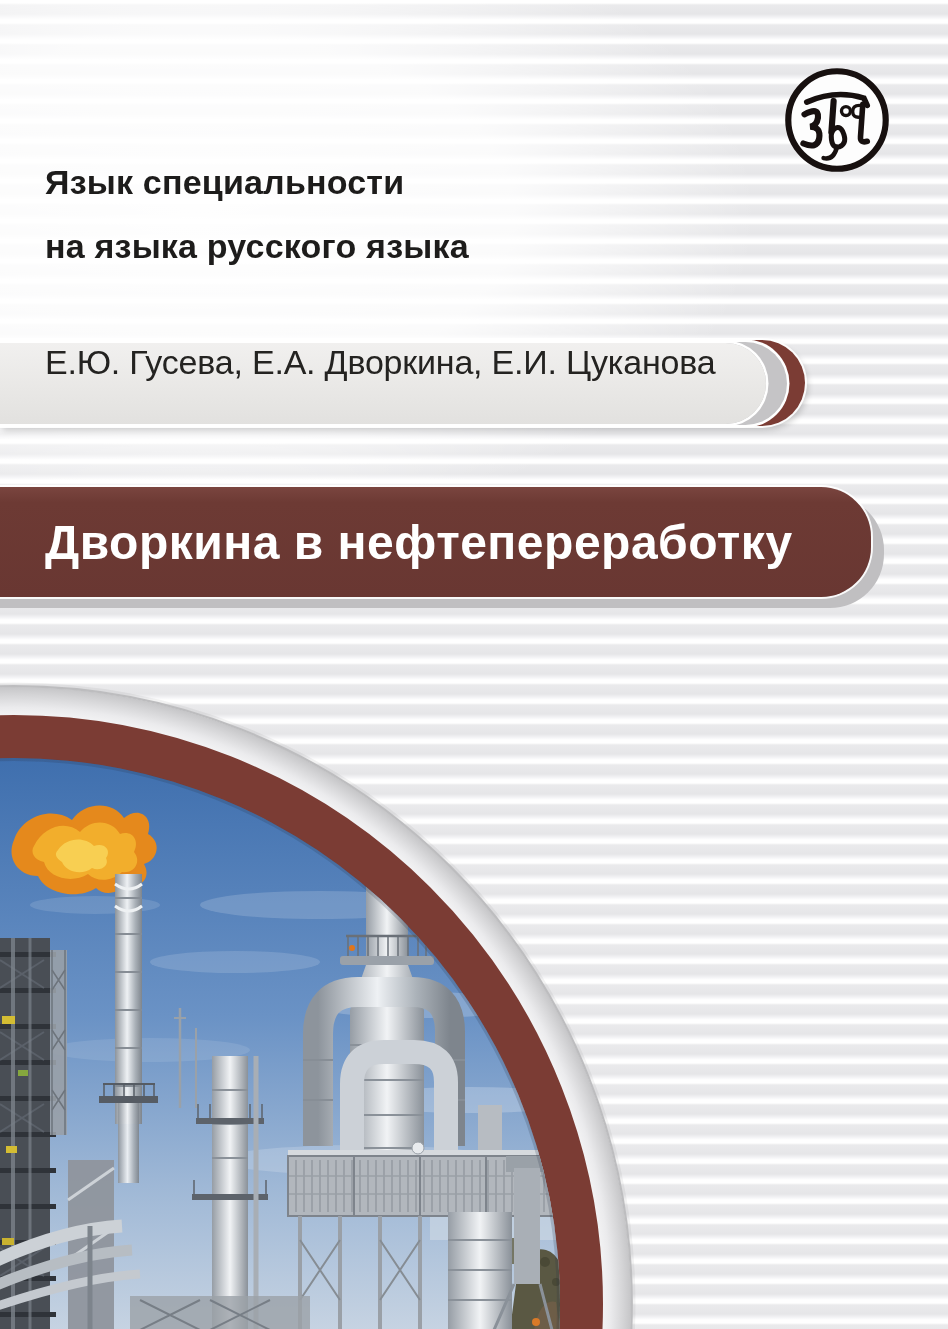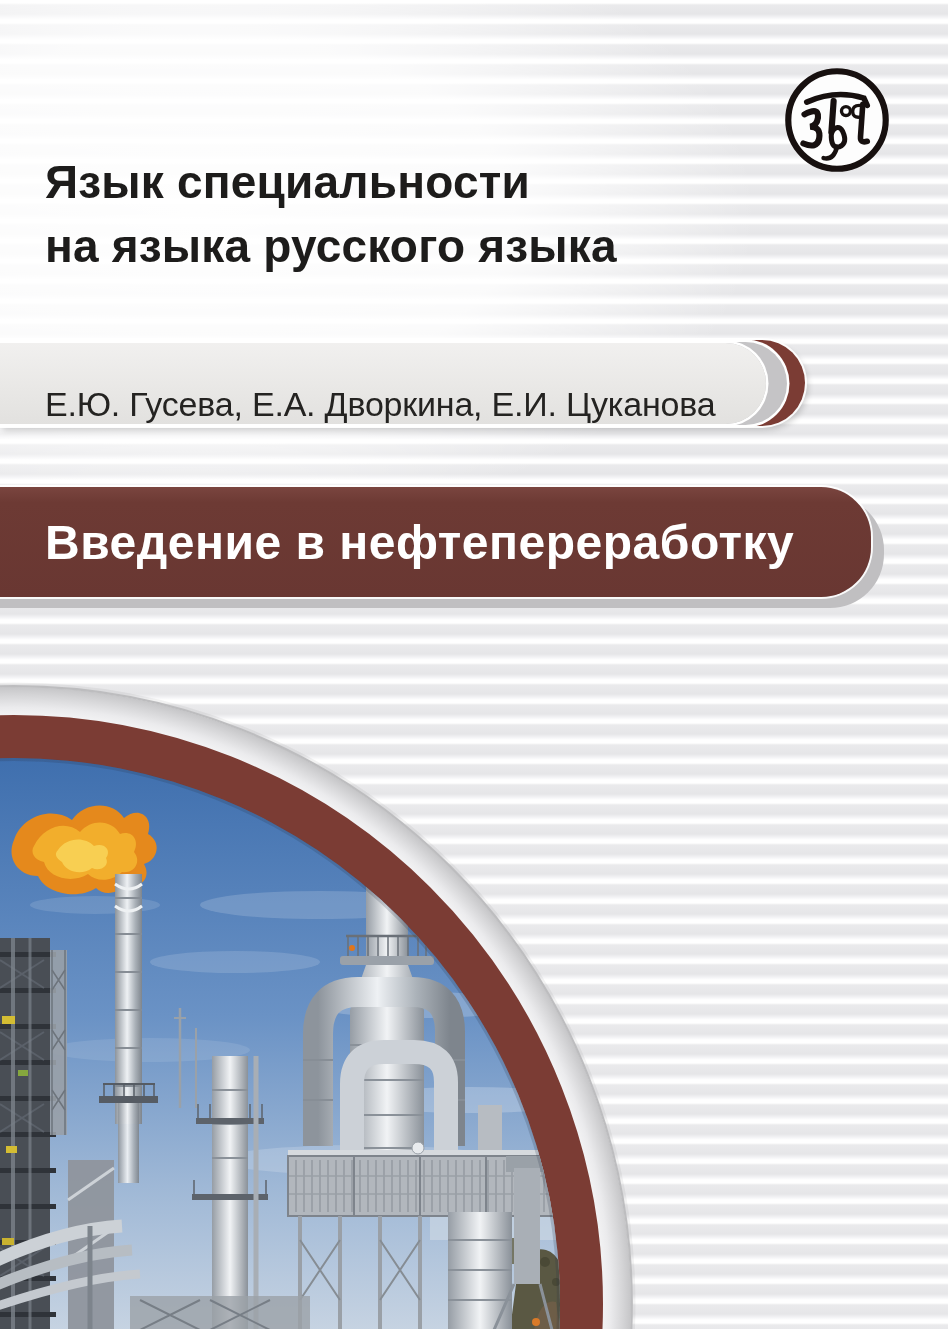--- a/index.html
+++ b/index.html
@@ -15,40 +15,40 @@
   }
   
   .glow{
     position:absolute;inset:0;
     background:radial-gradient(ellipse 760px 430px at 195px 215px,
       rgba(255,255,255,.96) 0%,rgba(255,255,255,.82) 42%,rgba(255,255,255,0) 74%);
   }
   .logo{position:absolute;left:781px;top:64px;width:112px;height:112px;}
   .title{
     position:absolute;left:45px;top:150px;margin:0;
-    font-size:46px;line-height:64px;font-weight:700;color:#1d1c1b;letter-spacing:.2px;
+    font-size:34px;line-height:64px;font-weight:700;color:#1d1c1b;letter-spacing:.2px;
   }
   .title span{display:block;}
   
   .layer-maroon{
     position:absolute;left:0;top:340px;width:805px;height:86px;
     border-radius:0 44px 44px 0;background:#7b3c34;
     box-shadow:0 0 0 2px rgba(255,255,255,.9),3px 4px 6px rgba(0,0,0,.18);
   }
   .layer-silver{
     position:absolute;left:0;top:342px;width:787px;height:83px;
     border-radius:0 42px 42px 0;background:#c5c4c6;
     box-shadow:0 0 0 2.5px #ffffff;
   }
   .band-front{
     position:absolute;left:0;top:343px;width:766px;height:81px;
     border-radius:0 41px 41px 0;
     background:linear-gradient(180deg,#f1f0ef 0%,#e9e8e6 55%,#e2e1df 100%);
     box-shadow:0 0 0 2.5px #ffffff;
-    display:flex;align-items:flex-end;padding-left:45px;box-sizing:border-box;
+    display:flex;align-items:flex-start;padding-left:45px;box-sizing:border-box;
     font-size:34px;color:#242321;letter-spacing:-.2px;white-space:nowrap;
   }
   
   .banner-under{
     position:absolute;left:0;top:496px;width:884px;height:112px;
     border-radius:0 54px 54px 0;background:#c0bfc1;
   }
   .banner{
     position:absolute;left:0;top:487px;width:871px;height:110px;
     border-radius:0 50px 50px 0;
@@ -87,21 +87,21 @@
   </h1>
 
   <div class="layer-maroon"></div>
   <div class="layer-silver"></div>
   <div class="band-front">
     <span>Е.Ю. Гусева, Е.А. Дворкина, Е.И. Цуканова</span>
   </div>
 
   <div class="banner-under"></div>
   <div class="banner">
-    <span>Введение в нефтепереработку</span>
+    <span>Дворкина в нефтепереработку</span>
   </div>
 
   <svg class="photo-svg" viewBox="0 0 948 1329">
     <defs>
       <clipPath id="discClip">
           <circle cx="14" cy="1304" r="546"></circle>
         </clipPath>
       <linearGradient id="sk" gradientUnits="userSpaceOnUse" x1="0" y1="758" x2="0" y2="1330">
         <stop offset="0" stop-color="#3f6fae"></stop>
           <stop offset="0.45" stop-color="#6a92c5"></stop>

